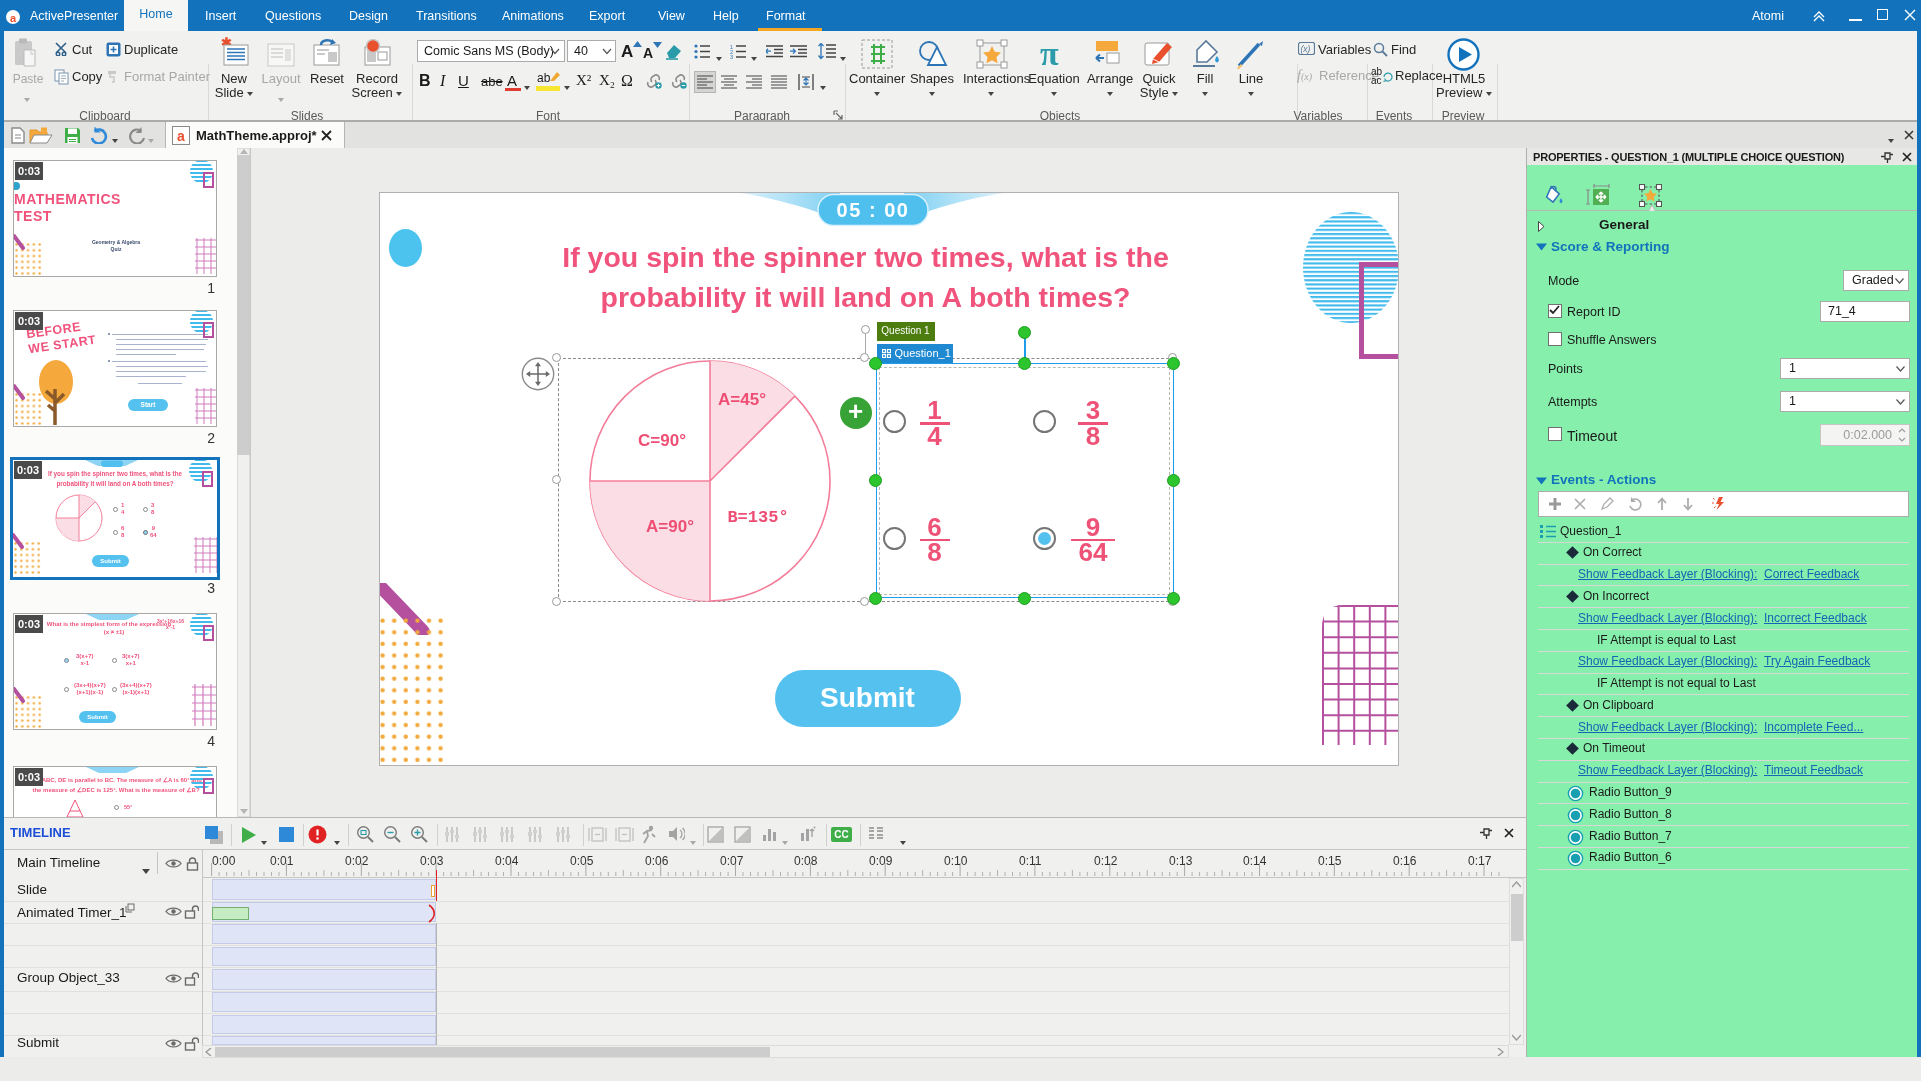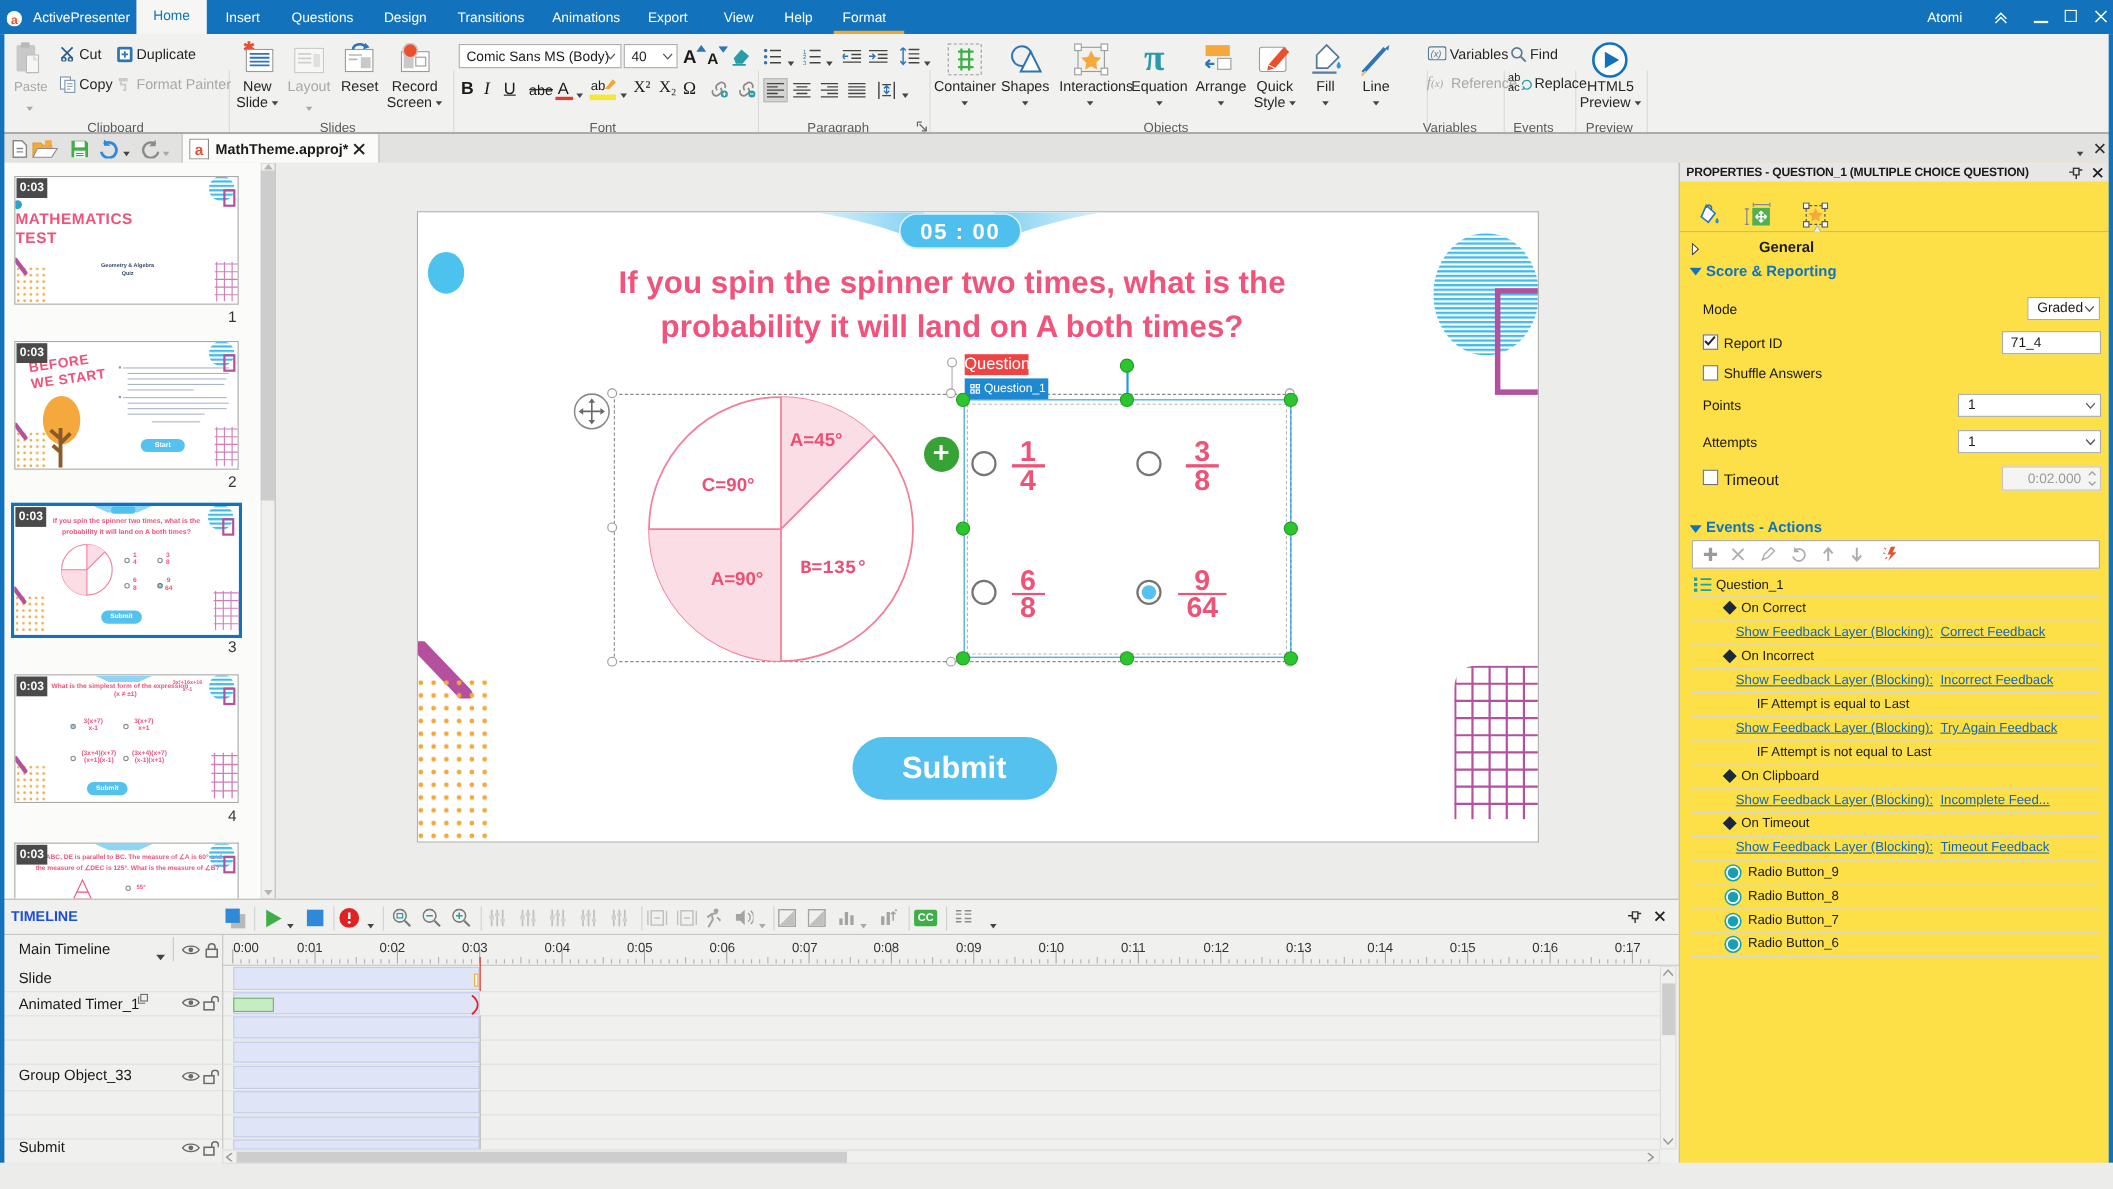--- a/index.html
+++ b/index.html
@@ -590,21 +590,21 @@
     <circle cx="17" cy="17" r="15.7" fill="rgba(255,255,255,0.92)" stroke="#8a8a8a" stroke-width="1.4"></circle>
     <path d="M17 7 V27 M7 17 H27" stroke="#6a6a6a" stroke-width="1.5"></path>
     <path d="M17 5 l-3 4.2 h6 z M17 29 l-3 -4.2 h6 z M5 17 l4.2 -3 v6 z M29 17 l-4.2 -3 v6 z" fill="#6a6a6a"></path>
   </svg>
 
   <div class="abs" style="left:495.5px;top:170px;width:298px;height:235px;border:1.5px solid #1e9be9;"></div>
   <div class="abs" style="left:499px;top:173.5px;width:291px;height:228px;border:1px dashed #b8b8b8;"></div>
 
   <div class="abs" style="left:644px;top:139px;width:1.5px;height:31px;background:#1e9be9;"></div>
 
-  <div class="abs" style="left:496.5px;top:129px;width:58px;height:18.5px;background:#ef4444;color:#fff;font-size:15px;line-height:18px;text-align:center;white-space:nowrap;">Question 1</div>
+  <div class="abs" style="left:496.5px;top:129px;width:58px;height:18.5px;background:#4d7c0f;color:#fff;font-size:10px;line-height:18px;text-align:center;white-space:nowrap;">Question 1</div>
   <div class="abs" style="left:496.5px;top:151px;width:76px;height:19px;background:#1e88d0;color:#fff;font-size:11px;line-height:19px;white-space:nowrap;">
     <svg style="position:absolute;left:5px;top:5px;" width="9" height="9" viewBox="0 0 9 9">
             <g fill="none" stroke="#fff" stroke-width="1.2">
               <rect x="0.5" y="0.5" width="3" height="3"></rect>
               <rect x="5.5" y="0.5" width="3" height="3"></rect>
               <rect x="0.5" y="5.5" width="3" height="3"></rect>
               <rect x="5.5" y="5.5" width="3" height="3"></rect>
             </g>
           </svg>
     <span style="margin-left:18px;">Question_1</span>
@@ -680,21 +680,21 @@
             </clipPath>
           </defs>
     <g clip-path="url(#gridclip)" stroke="#b5509f" stroke-width="2" fill="none">
       <path d="M0 1 H95 M0 32.2 H95 M0 63.4 H95 M0 94.6 H95 M0 125.8 H95"></path>
       <path d="M1 0 V140 M32.2 0 V140 M63.4 0 V140 M94.6 0 V140 M16.6 0 V140 M47.8 0 V140 M79 0 V140 M0 16.6 H95 M0 47.8 H95 M0 79 H95 M0 110.2 H95"></path>
     </g>
   </svg>
  </div>
 </div>
 
-<div class="abs" id="props" style="left:1527px;top:148px;width:390px;height:909px;background:#fde047;">
+<div class="abs" id="props" style="left:1527px;top:148px;width:390px;height:909px;background:#86efac;">
   <div class="abs" style="left:0;top:0;width:390px;height:17px;background:#e7e7e5;color:#1a1a1a;font-size:11px;font-weight:bold;letter-spacing:-0.2px;padding:3px 0 0 6px;white-space:nowrap;">PROPERTIES - QUESTION_1 (MULTIPLE CHOICE QUESTION)</div>
   <svg class="abs" style="left:353px;top:4px;" width="14" height="11" viewBox="0 0 14 11">
         <path d="M5 1 h5 v6 h-5 z M10 2.5 h3 M5 8.5 v0 M7.5 7 v4 M1 4.5 h4" stroke="#333" stroke-width="1.3" fill="none"></path>
       </svg>
   <svg class="abs" style="left:375px;top:4px;" width="10" height="10" viewBox="0 0 10 10">
         <path d="M1 1 L9 9 M9 1 L1 9" stroke="#222" stroke-width="1.7"></path>
       </svg>
 
   <svg class="abs" style="left:16px;top:37px;" width="23" height="22" viewBox="0 0 23 22">
     <path d="M7 2 L16 8 L11 17 L4 13 z" fill="#fff" stroke="#2e75b6" stroke-width="1.5" transform="rotate(8 10 10)"></path>

